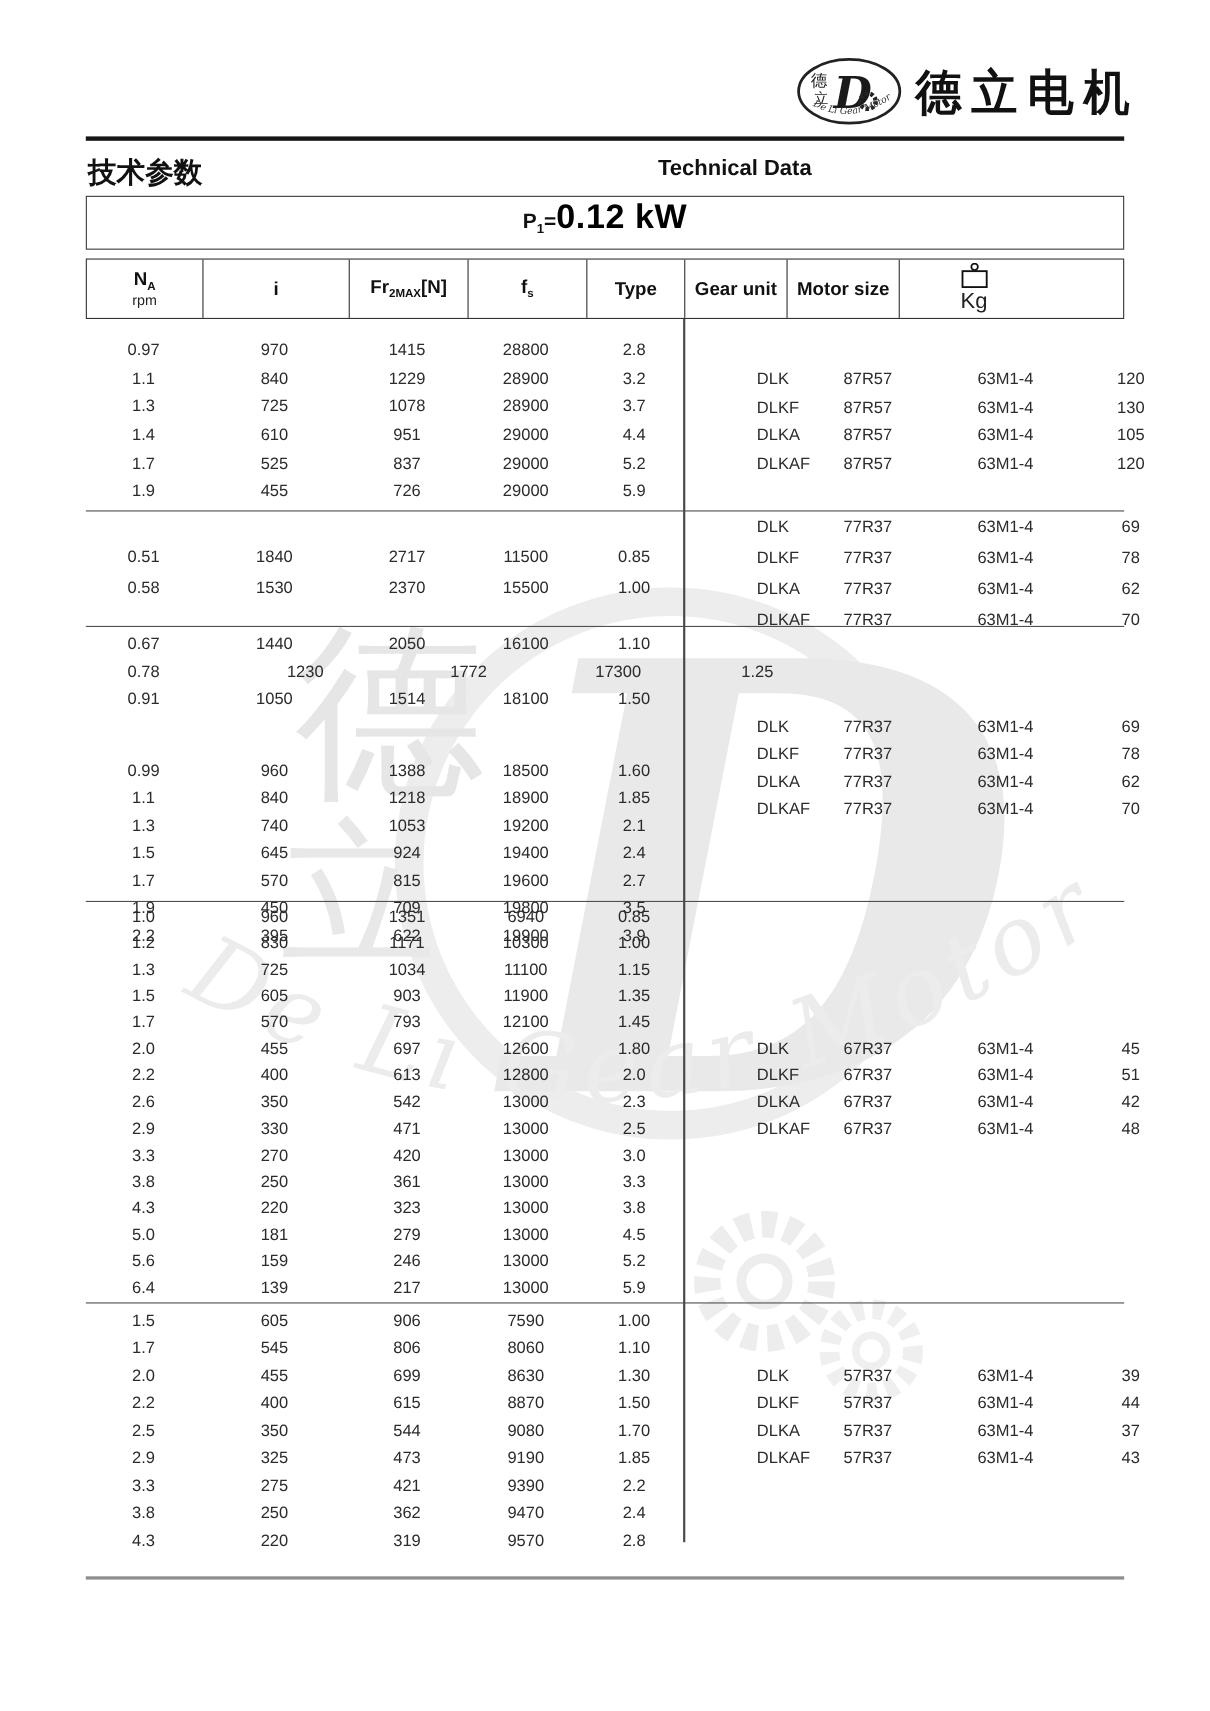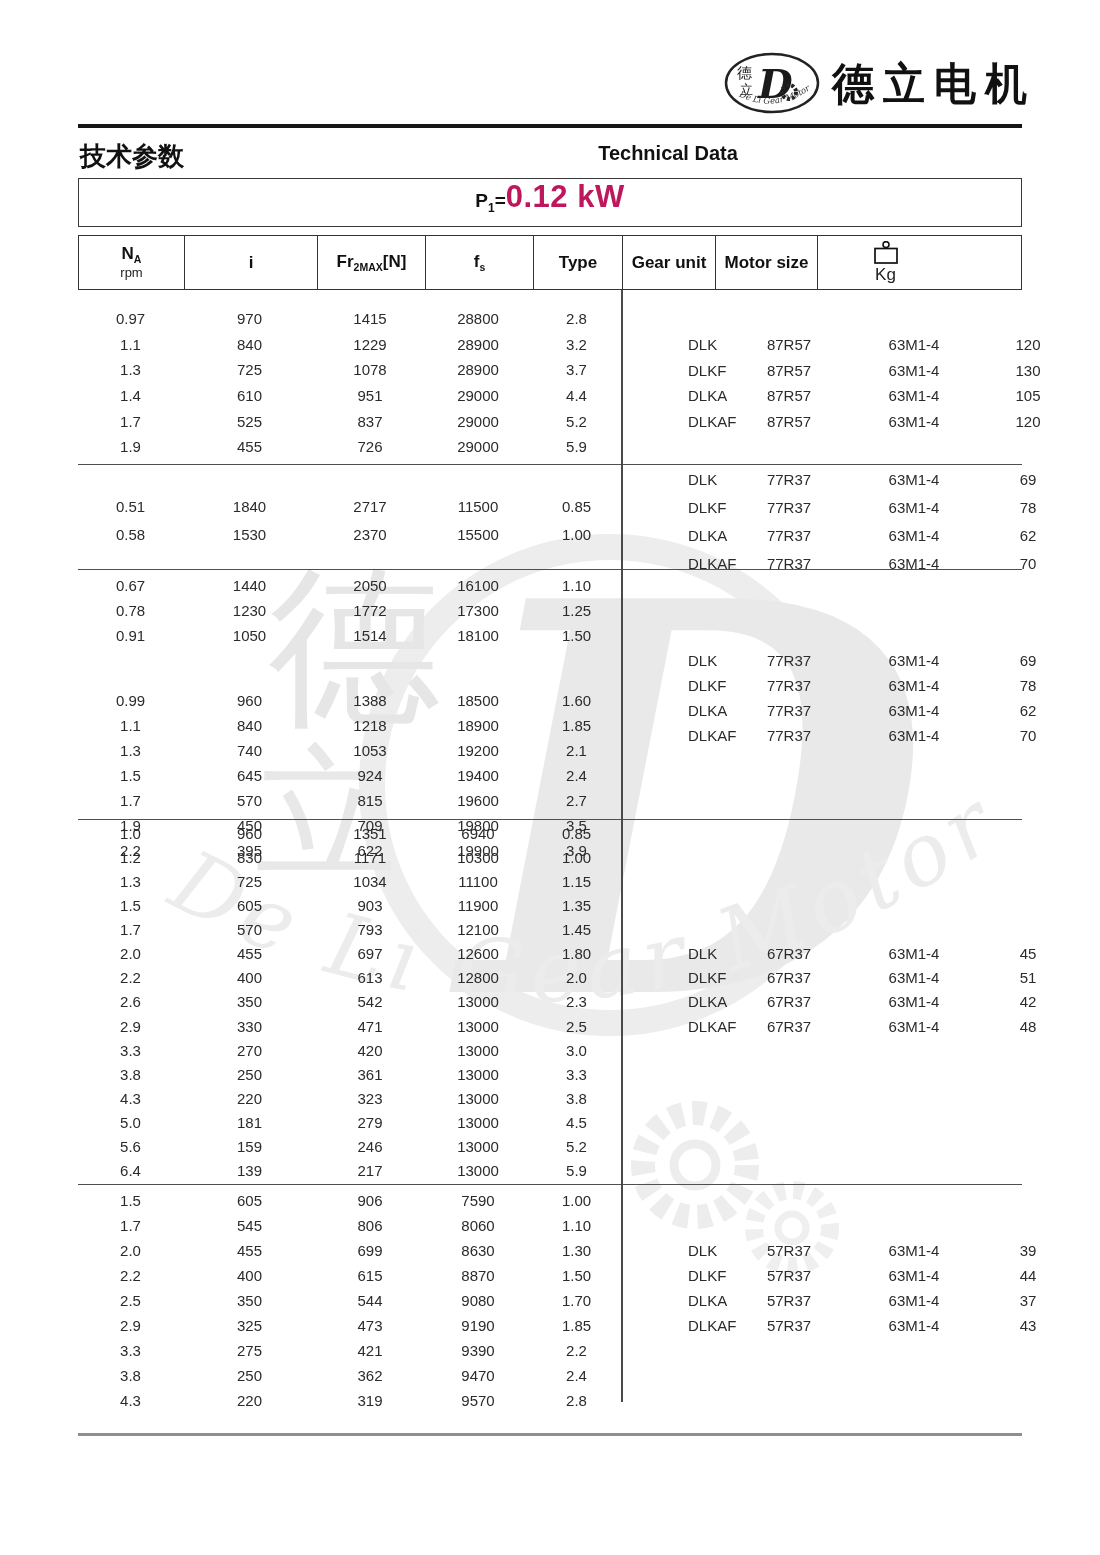--- a/index.html
+++ b/index.html
@@ -23,37 +23,37 @@
   .sec-title-cn { position:absolute; left:2px; top:139px; font-size:26px; font-weight:bold; color:#111; }
   .sec-title-en { position:absolute; left:440px; top:142px; width:300px; text-align:center; font-size:20px; font-weight:bold; color:#111; }
 
   
   .power-box {
     position:absolute; left:0; top:178px; width:944px; height:49px;
     border:1px solid #3a3a3a; display:flex; align-items:baseline; justify-content:center;
   }
   .p-small { font-size:19px; font-weight:bold; color:#111; }
   .p-small sub { font-size:12px; font-weight:bold; }
-  .p-big { font-size:31px; font-weight:bold; color:#be185d; letter-spacing:0.5px; }
+  .p-big { font-size:31px; font-weight:bold; color:#000000; letter-spacing:0.5px; }
 
   
   .thead {
     position:absolute; left:0; top:235px; width:944px; height:55px;
     border:1px solid #333; display:grid;
     grid-template-columns:105px 133px 108px 108px 89px 93px 102px 136px 1fr;
   }
   .hcell {
     display:flex; flex-direction:column; align-items:center; justify-content:center;
     color:#111; line-height:1.15;
   }
   .hcell + .hcell { border-left:1px solid #333; }
   .hmain { font-size:17px; font-weight:bold; }
   .hmain sub { font-size:10.5px; font-weight:bold; }
   .hunit { font-size:13px; font-weight:normal; color:#222; }
-  .kgu { font-size:17px; margin-top:1px; }
+  .kgu { font-size:20px; margin-top:1px; }
 
   
   .data-area { position:absolute; left:0; top:290px; width:944px; height:1143px; }
   .vdivider { position:absolute; left:543px; top:0; width:1.5px; height:1112px; background:#4a4a4a; }
   .section { display:flex; width:944px; border-bottom:1px solid #4f4f4f; }
   .section:last-child { border-bottom:none; }
   .left-rows { width:543px; }
   .type-block { width:401px;margin-left:35px; }
   .drow { display:grid; grid-template-columns:105px 133px 108px 108px 89px; align-items:center; }
   .dcell { text-align:center; font-size:15px; color:#2b2b2b; }
@@ -261,21 +261,21 @@
       </div>
       <div class="section" style="height: 250px;">
         <div class="left-rows" style="padding-top: 2.5px;">
             <div class="drow" style="height: 25px;">
               <span class="dcell">0.67</span>
               <span class="dcell">1440</span>
               <span class="dcell">2050</span>
               <span class="dcell">16100</span>
               <span class="dcell">1.10</span>
             </div>
-            <div class="drow" style="height: 25px;">
+            <div class="drow" style="height: 25px; gap: 28px;">
               <span class="dcell">0.78</span>
               <span class="dcell">1230</span>
               <span class="dcell">1772</span>
               <span class="dcell">17300</span>
               <span class="dcell">1.25</span>
             </div>
             <div class="drow" style="height: 25px;">
               <span class="dcell">0.91</span>
               <span class="dcell">1050</span>
               <span class="dcell">1514</span>

